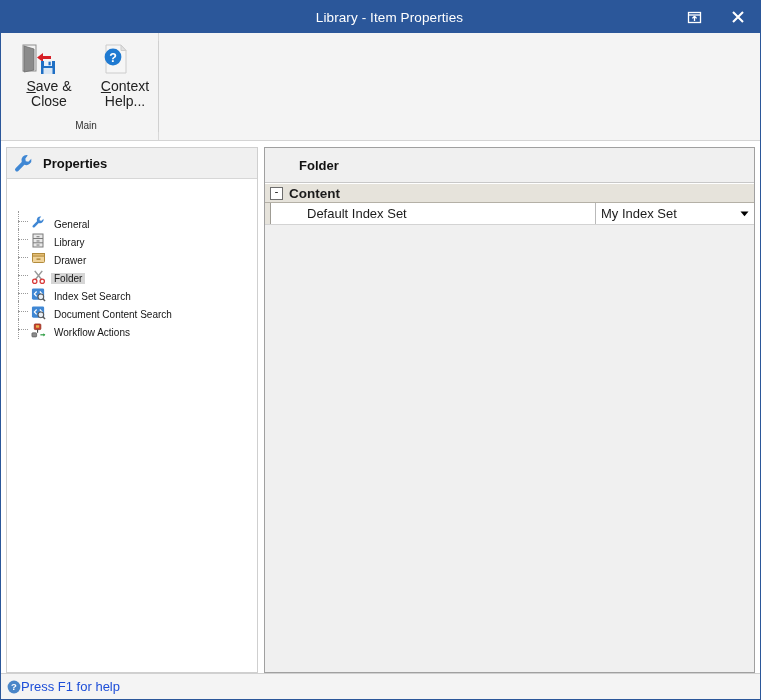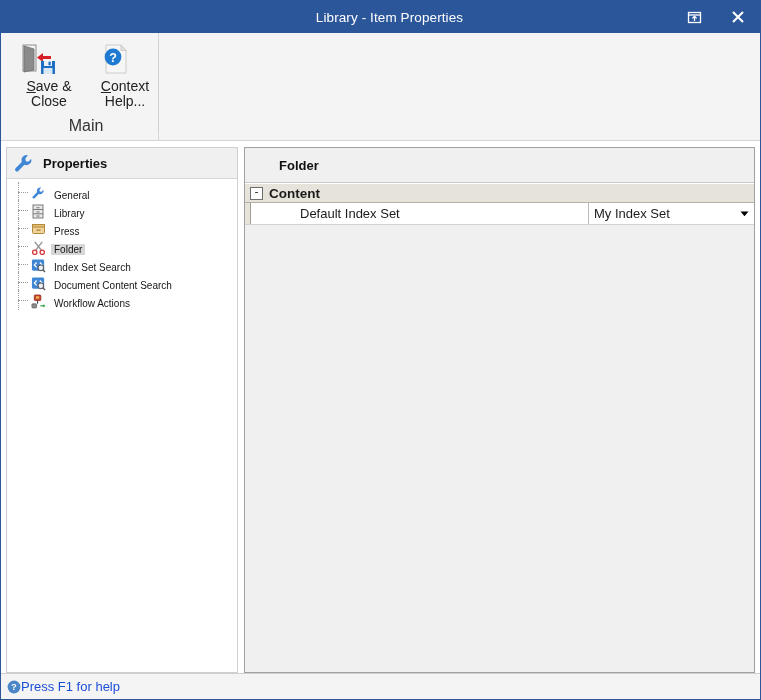--- a/index.html
+++ b/index.html
@@ -82,21 +82,21 @@
   }
   .ribbon-group.main { width: 158px; border-right: 1px solid #d8d8d8; }
   .ribbon-items {
     display: flex;
     flex: 1 1 auto;
     align-items: flex-start;
     padding-top: 5px;
   }
   .ribbon-group-label {
     text-align: center;
-    font-size: 16px;
+    font-size: 10px;
     color: #333333;
     padding-bottom: 5px;
     height: 18px;
     line-height: 18px;
     margin-left: 13px;
   }
   .ribbon-btn {
     width: 76px;
     display: flex;
     flex-direction: column;
@@ -133,27 +133,28 @@
   
   .body {
     flex: 1 1 auto;
     display: flex;
     background: #ffffff;
     padding: 6px 5px 0 5px;
     box-sizing: border-box;
     overflow: hidden;
   }
   .left-panel {
-    width: 232px;
+    width: 252px;
     background: #ffffff;
     border: 1px solid #cfcfcf;
     box-sizing: border-box;
     display: flex;
     flex-direction: column;
     overflow: hidden;
+    gap: 29px;
   }
   .splitter {
     width: 6px;
     background: #ffffff;
     cursor: col-resize;
     flex: 0 0 auto;
   }
   .right-panel {
     flex: 1 1 auto;
     background: #f0f0f0;
@@ -293,21 +294,20 @@
   .pg-row .pname {
     width: 325px;
     display: flex;
     align-items: center;
     padding-left: 36px;
     box-sizing: border-box;
     font-size: 13px;
     color: #1b1b1b;
     border-right: 1px solid #b9b9b9;
     background: #ffffff;
-    margin-left: 13px;
   }
   .pg-row .pvalue {
     flex: 1 1 auto;
     display: flex;
     align-items: center;
     background: #ffffff;
     position: relative;
   }
   .pvalue .vtext {
     padding-left: 5px;
@@ -457,21 +457,21 @@
         <div class="tree-item">
           <span class="vline"></span>
           <span class="dots"></span>
           <span class="ticon">
             <svg width="15" height="14" viewBox="0 0 15 14">
               <rect x="1.5" y="2.5" width="12" height="9" rx="1" fill="#f0d39a" stroke="#b28b3c" stroke-width="1"></rect>
               <rect x="1.5" y="2.5" width="12" height="2.6" fill="#e3bd74" stroke="#b28b3c" stroke-width="1"></rect>
               <rect x="5.5" y="7.4" width="4" height="1.5" fill="#b28b3c"></rect>
             </svg>
           </span>
-          <span class="tlabel">Press</span>
+          <span class="tlabel">Drawer</span>
         </div>
 
         <div class="tree-item selected">
           <span class="vline"></span>
           <span class="dots"></span>
           <span class="ticon">
             <svg width="15" height="15" viewBox="0 0 16 16">
               <path d="M4 2 L11.5 11.5 M12 2 L4.5 11.5" stroke="#9a9a9a" stroke-width="1.6" fill="none"></path>
               <circle cx="4" cy="13" r="2.3" fill="none" stroke="#d93b3b" stroke-width="1.4"></circle>
               <circle cx="12" cy="13" r="2.3" fill="none" stroke="#d93b3b" stroke-width="1.4"></circle>

